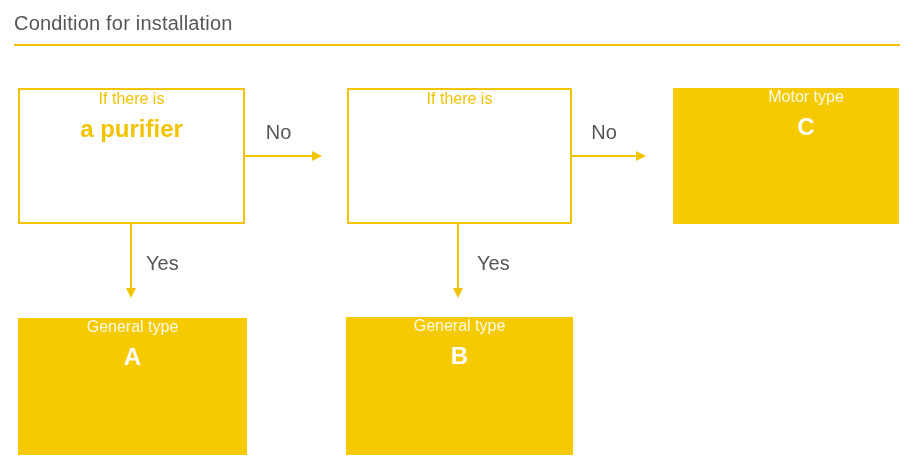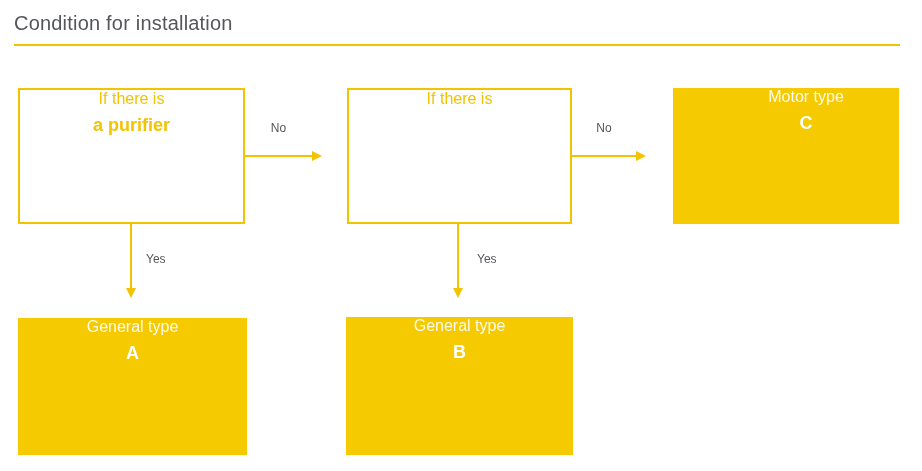--- a/index.html
+++ b/index.html
@@ -48,21 +48,21 @@
   .box--solid {
     background: #f5ca00;
     color: #ffffff;
   }
   .box .line1 {
     font-size: 16px;
     font-weight: 400;
   }
   .box--solid .line1 { opacity: 0.92; }
   .box .line2 {
-    font-size: 18px;
+    font-size: 24px;
     font-weight: 700;
   }
   .h-arrow {
     position: absolute;
     height: 2px;
     background: #f2c300;
   }
   .h-arrow::after {
     content: "";
     position: absolute;
@@ -83,21 +83,21 @@
     position: absolute;
     bottom: -10px;
     left: -4px;
     width: 0; height: 0;
     border-top: 10px solid #f2c300;
     border-left: 5px solid transparent;
     border-right: 5px solid transparent;
   }
   .edge-label {
     position: absolute;
-    font-size: 12px;
+    font-size: 20px;
     color: #55565a;
   }
   .edge-label--no {
     text-align: center;
   }
 </style>
 </head>
 <body>
 
 <div class="canvas">

